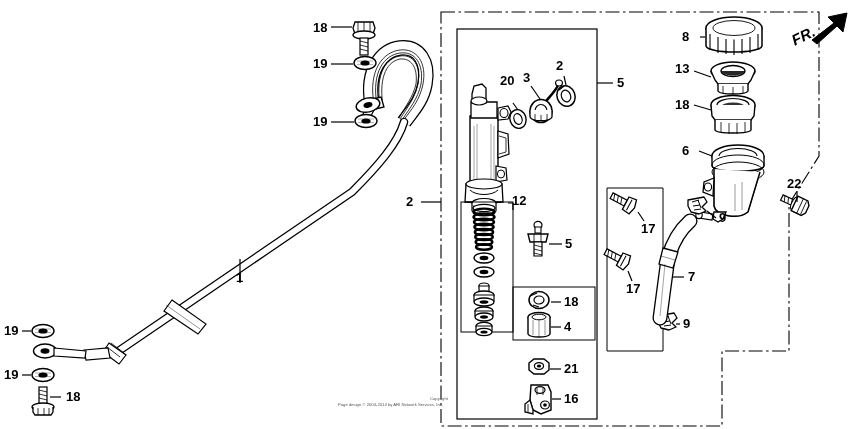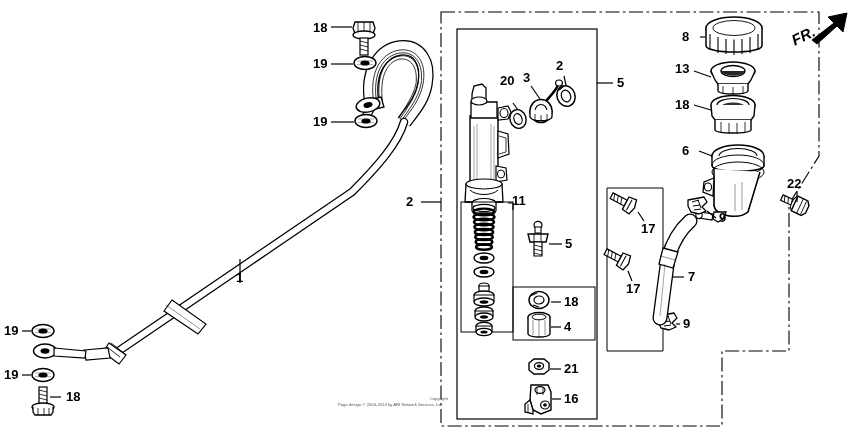--- a/index.html
+++ b/index.html
@@ -382,21 +382,21 @@
 <span class="lbl" style="left:4px;top:362px">19</span>
 <span class="lbl" style="left:66px;top:384px">18</span>
 
 <span class="lbl" style="left:406px;top:189px">2</span>
 
 <span class="lbl" style="left:500px;top:68px">20</span>
 <span class="lbl" style="left:523px;top:65px">3</span>
 <span class="lbl" style="left:556px;top:53px">2</span>
 <span class="lbl" style="left:617px;top:70px">5</span>
 
-<span class="lbl" style="left:512px;top:188px">11</span>
+<span class="lbl" style="left:512px;top:188px">12</span>
 <span class="lbl" style="left:565px;top:231px">5</span>
 <span class="lbl" style="left:564px;top:289px">18</span>
 <span class="lbl" style="left:564px;top:314px">4</span>
 <span class="lbl" style="left:564px;top:356px">21</span>
 <span class="lbl" style="left:564px;top:386px">16</span>
 
 <span class="lbl" style="left:641px;top:216px">17</span>
 <span class="lbl" style="left:626px;top:276px">17</span>
 
 <span class="lbl" style="left:682px;top:24px">8</span>

